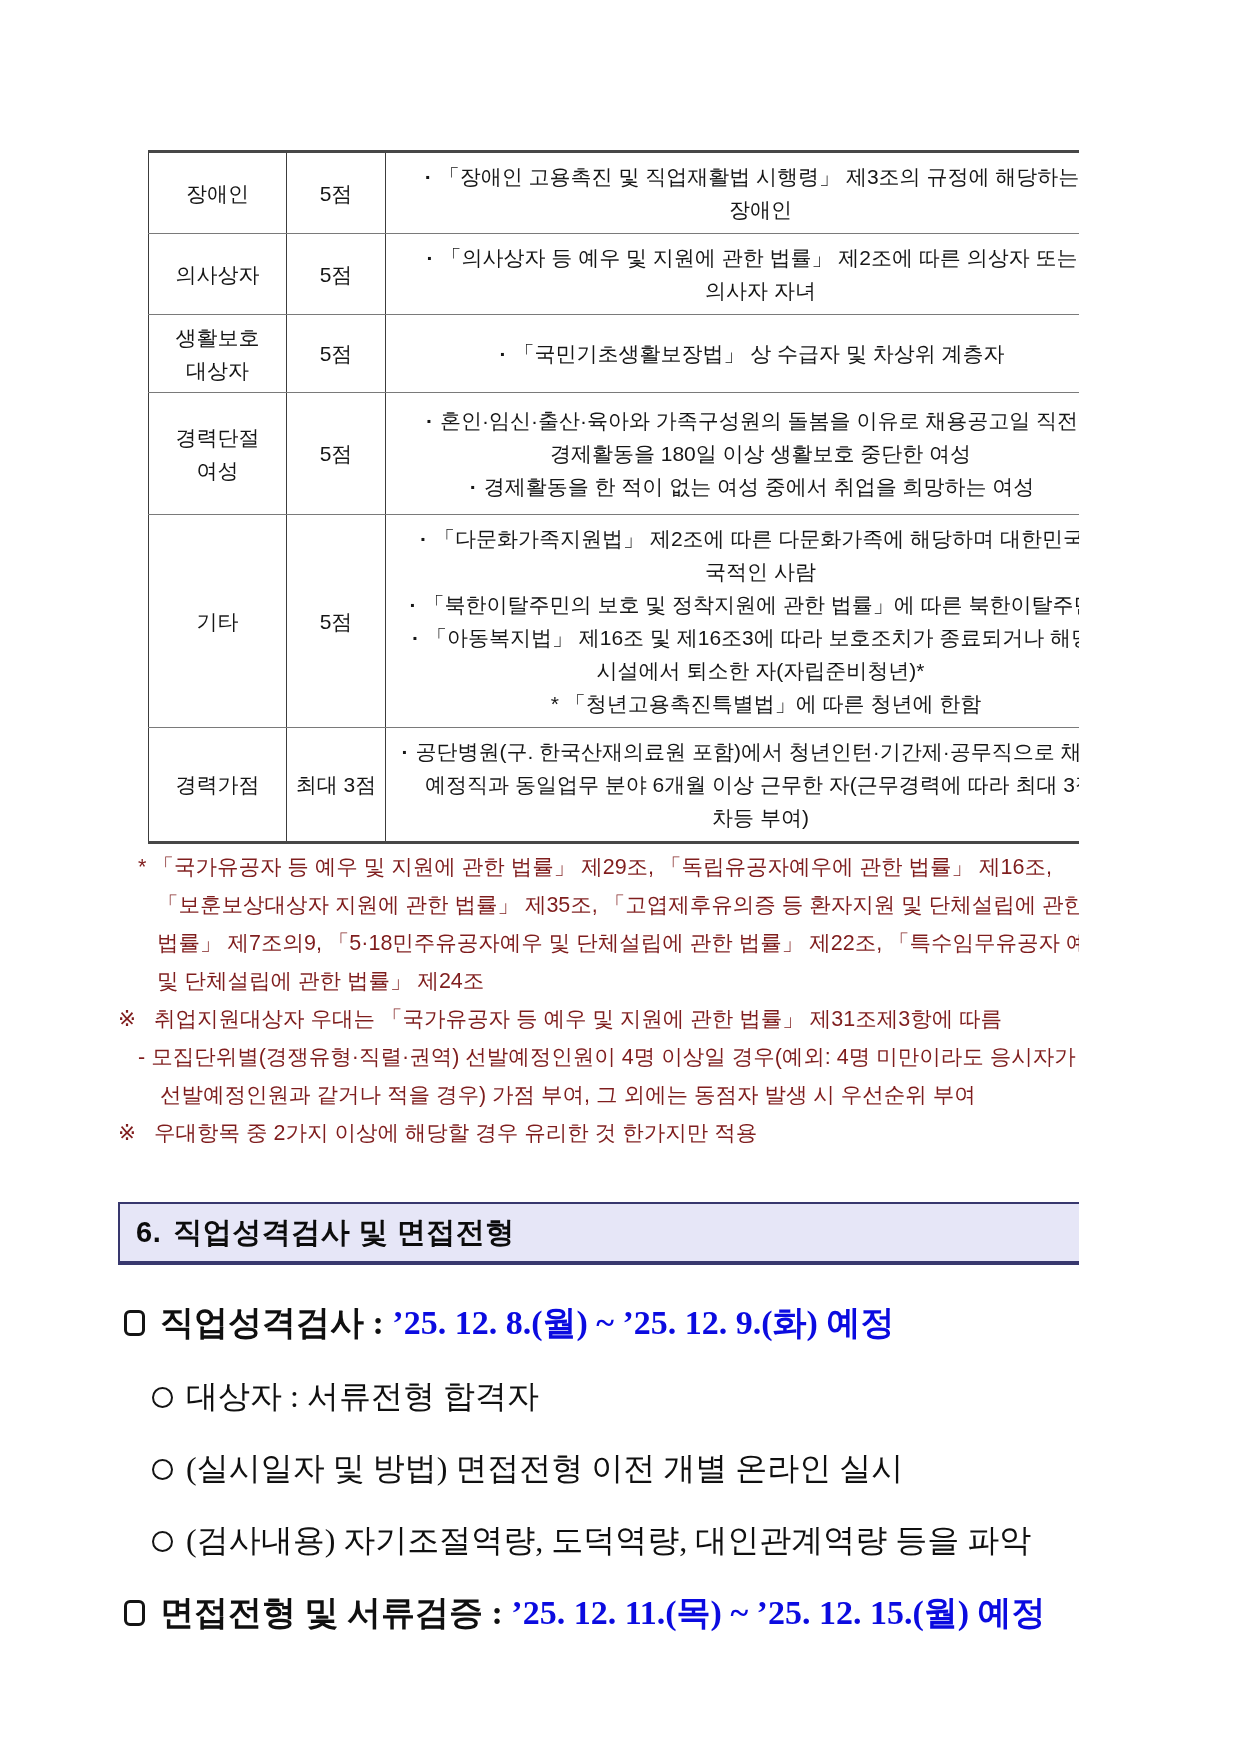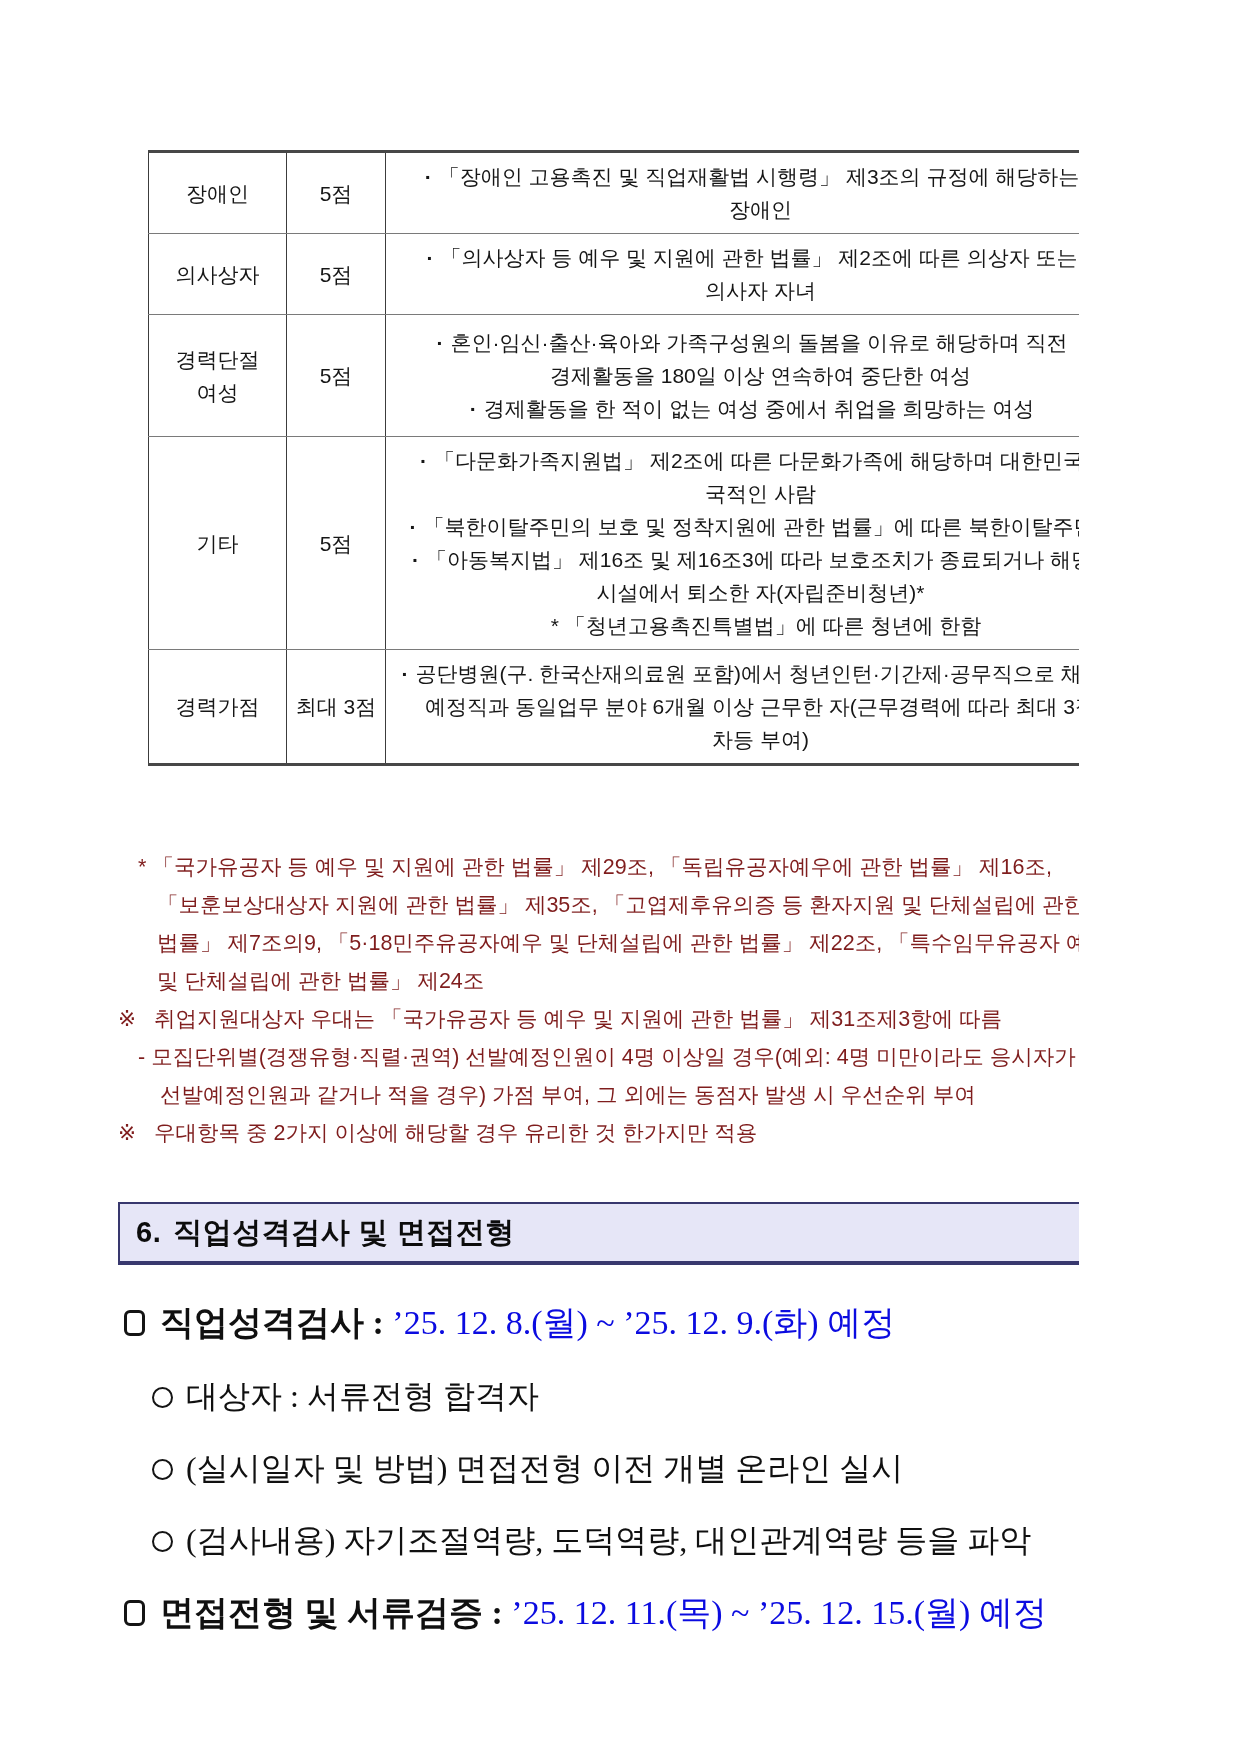--- a/index.html
+++ b/index.html
@@ -49,21 +49,21 @@
 
   
   .schedule{position:absolute;left:124px;top:1300px;width:1010px;
             font-family:"Liberation Serif","DejaVu Serif",serif;color:#101010;}
   .sch-item{word-break:keep-all;}
   .sch-h{font-size:34px;font-weight:700;height:46px;display:flex;align-items:center;}
   .sch-s{font-size:32px;margin-left:28px;margin-top:30px;height:42px;
          display:flex;align-items:center;}
   .sch-h + .sch-s{margin-top:30px;}
   .sch-h.second{margin-top:28px;}
-  .date{color:var(--accent-blue);font-weight:400;white-space:pre;}
+  .date{color:var(--accent-blue);font-weight:700;white-space:pre;}
   .lbl{white-space:pre;}
   .sq{display:inline-block;flex:0 0 auto;width:21px;height:26px;
       border:3px solid #141414;border-radius:6px;margin-right:15px;}
   .ci{display:inline-block;flex:0 0 auto;width:21px;height:21px;
       border:2.5px solid #141414;border-radius:50%;margin-right:13px;}
 </style>
 </head>
 <body>
 
 <div class="page">
@@ -78,25 +78,32 @@
           <div class="bl"><span class="bm">·</span><span>「장애인 고용촉진 및 직업재활법 시행령」 제3조의 규정에 해당하는 장애인</span></div>
         </td>
       </tr>
       <tr class="r2">
         <td class="cat">의사상자</td>
         <td class="pts">5점</td>
         <td class="desc">
           <div class="bl"><span class="bm">·</span><span>「의사상자 등 예우 및 지원에 관한 법률」 제2조에 따른 의상자 또는 의사자 자녀</span></div>
         </td>
       </tr>
+      <tr class="r3">
+        <td class="cat">생활보호 대상자</td>
+        <td class="pts">5점</td>
+        <td class="desc">
+          <div class="bl"><span class="bm">·</span><span>「국민기초생활보장법」 상 수급자 및 차상위 계층자</span></div>
+        </td>
+      </tr>
       <tr class="r4">
         <td class="cat">경력단절 여성</td>
         <td class="pts">5점</td>
         <td class="desc">
-          <div class="bl"><span class="bm">·</span><span>혼인·임신·출산·육아와 가족구성원의 돌봄을 이유로 해당하며 직전 경제활동을 180일 이상 연속하여 중단한 여성</span></div>
+          <div class="bl"><span class="bm">·</span><span>혼인·임신·출산·육아와 가족구성원의 돌봄을 이유로 채용공고일 직전 경제활동을 180일 이상 생활보호 중단한 여성</span></div>
           <div class="bl"><span class="bm">·</span><span>경제활동을 한 적이 없는 여성 중에서 취업을 희망하는 여성</span></div>
         </td>
       </tr>
       <tr class="r5">
         <td class="cat">기타</td>
         <td class="pts">5점</td>
         <td class="desc">
           <div class="bl"><span class="bm">·</span><span>「다문화가족지원법」 제2조에 따른 다문화가족에 해당하며 대한민국 국적인 사람</span></div>
           <div class="bl"><span class="bm">·</span><span>「북한이탈주민의 보호 및 정착지원에 관한 법률」에 따른 북한이탈주민</span></div>
           <div class="bl"><span class="bm">·</span><span>「아동복지법」 제16조 및 제16조3에 따라 보호조치가 종료되거나 해당 시설에서 퇴소한 자(자립준비청년)*</span></div>

